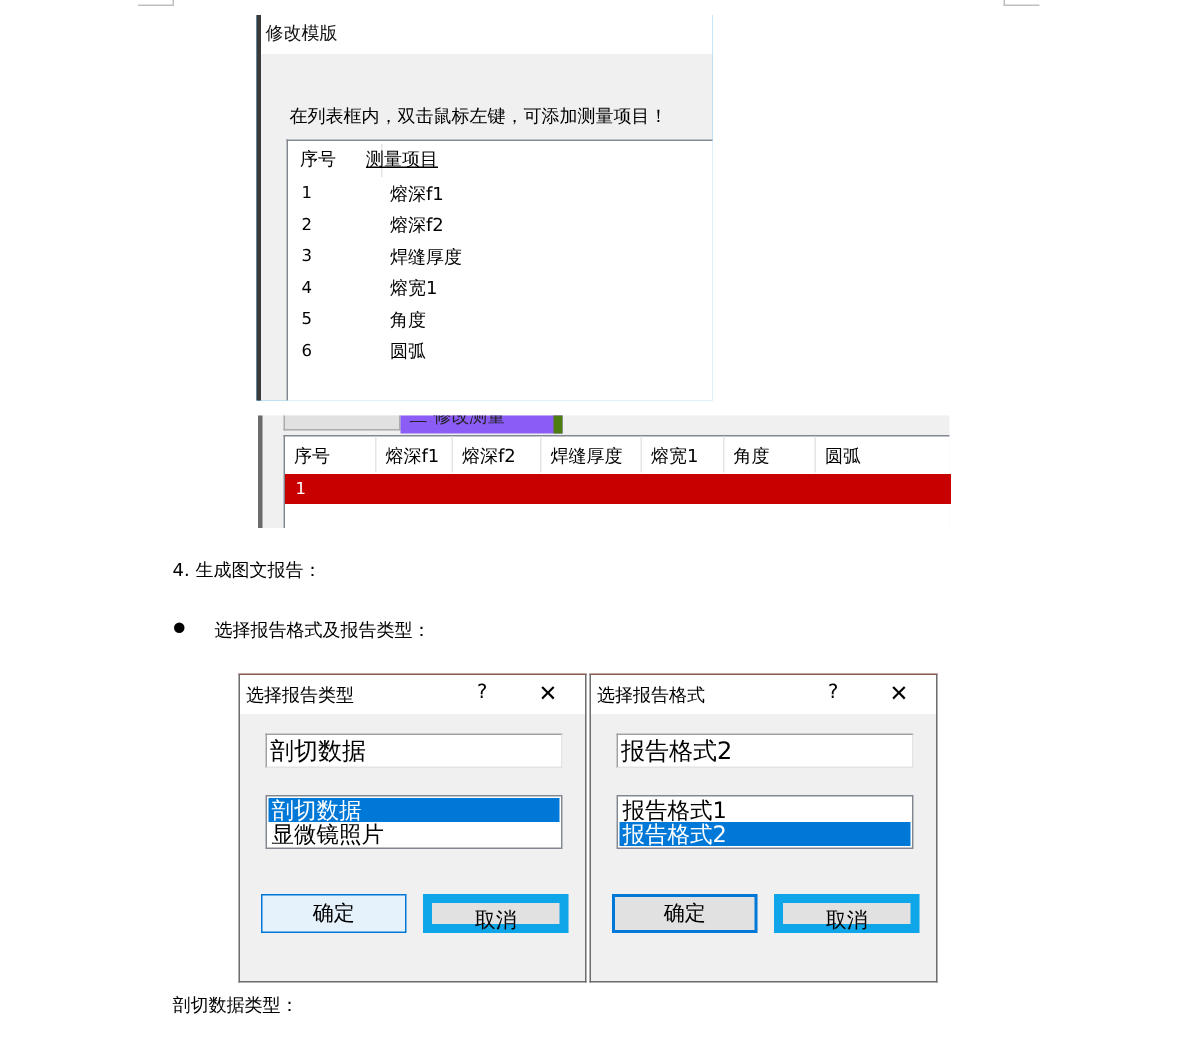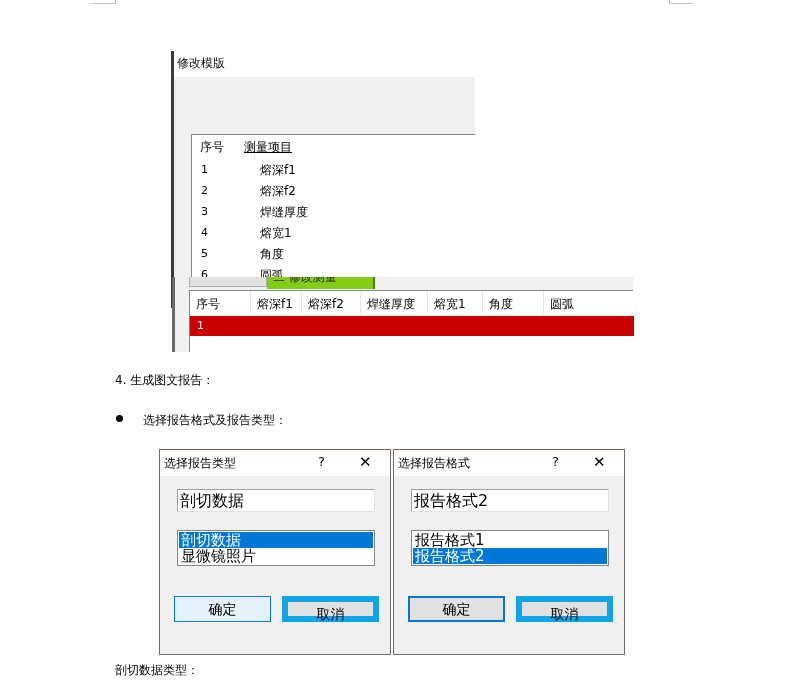--- a/index.html
+++ b/index.html
@@ -4,39 +4,39 @@
 <style>
   * { box-sizing: border-box; margin: 0; padding: 0; }
   body {
     width: 787px; height: 695px; background: #ffffff; position: relative; overflow: hidden;
     font-family: "DejaVu Sans", "Liberation Sans", sans-serif; color: #000;
   }
   .abs { position: absolute; }
   .crop-mark { position: absolute; border-color: #bfbfbf; border-style: solid; }
 
   
-  .shot1 { left: 171px; top: 10px; width: 304px; height: 257px; background: #0ea5e9; margin-top: 41px; }
+  .shot1 { left: 171px; top: 10px; width: 304px; height: 257px; background: #0ea5e9; }
   .shot1 .leftbar { position: absolute; left: 0; top: 0; width: 3px; height: 100%; background: #3a3a3a; }
   .shot1 .titlebar { position: absolute; left: 3px; top: 0; width: 301px; height: 26px; background: #fff; font-size: 12px; line-height: 24px; padding-left: 3px; color: #111; }
   .shot1 .panel { position: absolute; left: 3px; top: 26px; width: 301px; height: 231px; background: #f0f0f0; }
   .shot1 .hint { position: absolute; left: 19px; font-size: 12px; color: #000; }
   .listbox { position: absolute; left: 17px; top: 57px; width: 284px; height: 174px; background: #fff; border-top: 1px solid #828790; border-left: 1px solid #828790; }
   .lb-head { position: absolute; top: 0; left: 0; right: 0; height: 24px; }
   .lb-head .c { position: absolute; top: 4px; font-size: 12px; }
   .lb-head .sep { position: absolute; left: 62px; top: 2px; width: 1px; height: 22px; background: #e5e5e5; }
   .lb-row { position: absolute; left: 0; right: 0; height: 21px; font-size: 11px; }
   .lb-row .n { position: absolute; left: 9px; top: 3px; font-size: 11px; }
   .lb-row .v { position: absolute; left: 68px; top: 2px; font-size: 12px; }
 
   
   .shot2 { left: 172px; top: 277px; width: 461px; height: 75px; background: #f0f0f0; }
   .shot2 .leftbar { position: absolute; left: 0; top: 0; width: 3px; height: 100%; background: #6b6b6b; }
   .shot2 .tabs { position: absolute; left: 17px; top: 0; width: 444px; height: 12px; }
   .shot2 .tab1 { position: absolute; left: 0; top: 0; width: 78px; height: 10px; border: 1px solid #adadad; border-top: none; background: #e1e1e1; }
-  .shot2 .tab2 { position: absolute; left: 78px; top: 0; width: 108px; height: 12px; background: #84cc16; border-right: 2px solid #4d7c0f; overflow: hidden; }
+  .shot2 .tab2 { position: absolute; left: 78px; top: 0; width: 108px; height: 12px; background: #8b5cf6; border-right: 6px solid #4d7c0f; overflow: hidden; }
   .shot2 .tab2 .cut { position: absolute; left: 6px; top: -8px; font-size: 12px; color: #222; white-space: nowrap; }
   .shot2 .table { position: absolute; left: 17px; top: 13px; width: 444px; height: 62px; background: #fff; border-top: 1px solid #828790; border-left: 1px solid #828790; }
   .th { position: absolute; top: 0; height: 24px; font-size: 12px; line-height: 26px; padding-left: 6px; border-right: 1px solid #e5e5e5; }
   .tr-sel { position: absolute; left: 0; top: 25px; width: 444px; height: 20px; background: #c80000; }
   .tr-sel .n { position: absolute; left: 7px; top: 3px; font-size: 11px; color: #fff; }
 
   
   .doc-text { font-size: 12px; color: #000; }
   .bullet { position: absolute; left: 116px; top: 415px; width: 7px; height: 7px; border-radius: 50%; background: #000; }
 
@@ -57,20 +57,21 @@
 </head>
 <body>
 
 <div class="crop-mark" style="left:92px;top:0;width:24px;height:4px;border-width:0 1px 1px 0;"></div>
 <div class="crop-mark" style="left:669px;top:0;width:24px;height:4px;border-width:0 0 1px 1px;"></div>
 
 <div class="abs shot1">
   <div class="leftbar"></div>
   <div class="titlebar">修改模版</div>
   <div class="panel">
+    <div class="hint" style="top:33px;">在列表框内，双击鼠标左键，可添加测量项目！</div>
     <div class="listbox">
       <div class="lb-head">
         <span class="c" style="left:8px;">序号</span>
         <span class="sep"></span>
         <span class="c" style="left:52px;text-decoration:underline;">测量项目</span>
       </div>
       <div class="lb-row" style="top:25px;">
         <span class="n">1</span>
         <span class="v">熔深f1</span>
       </div>

